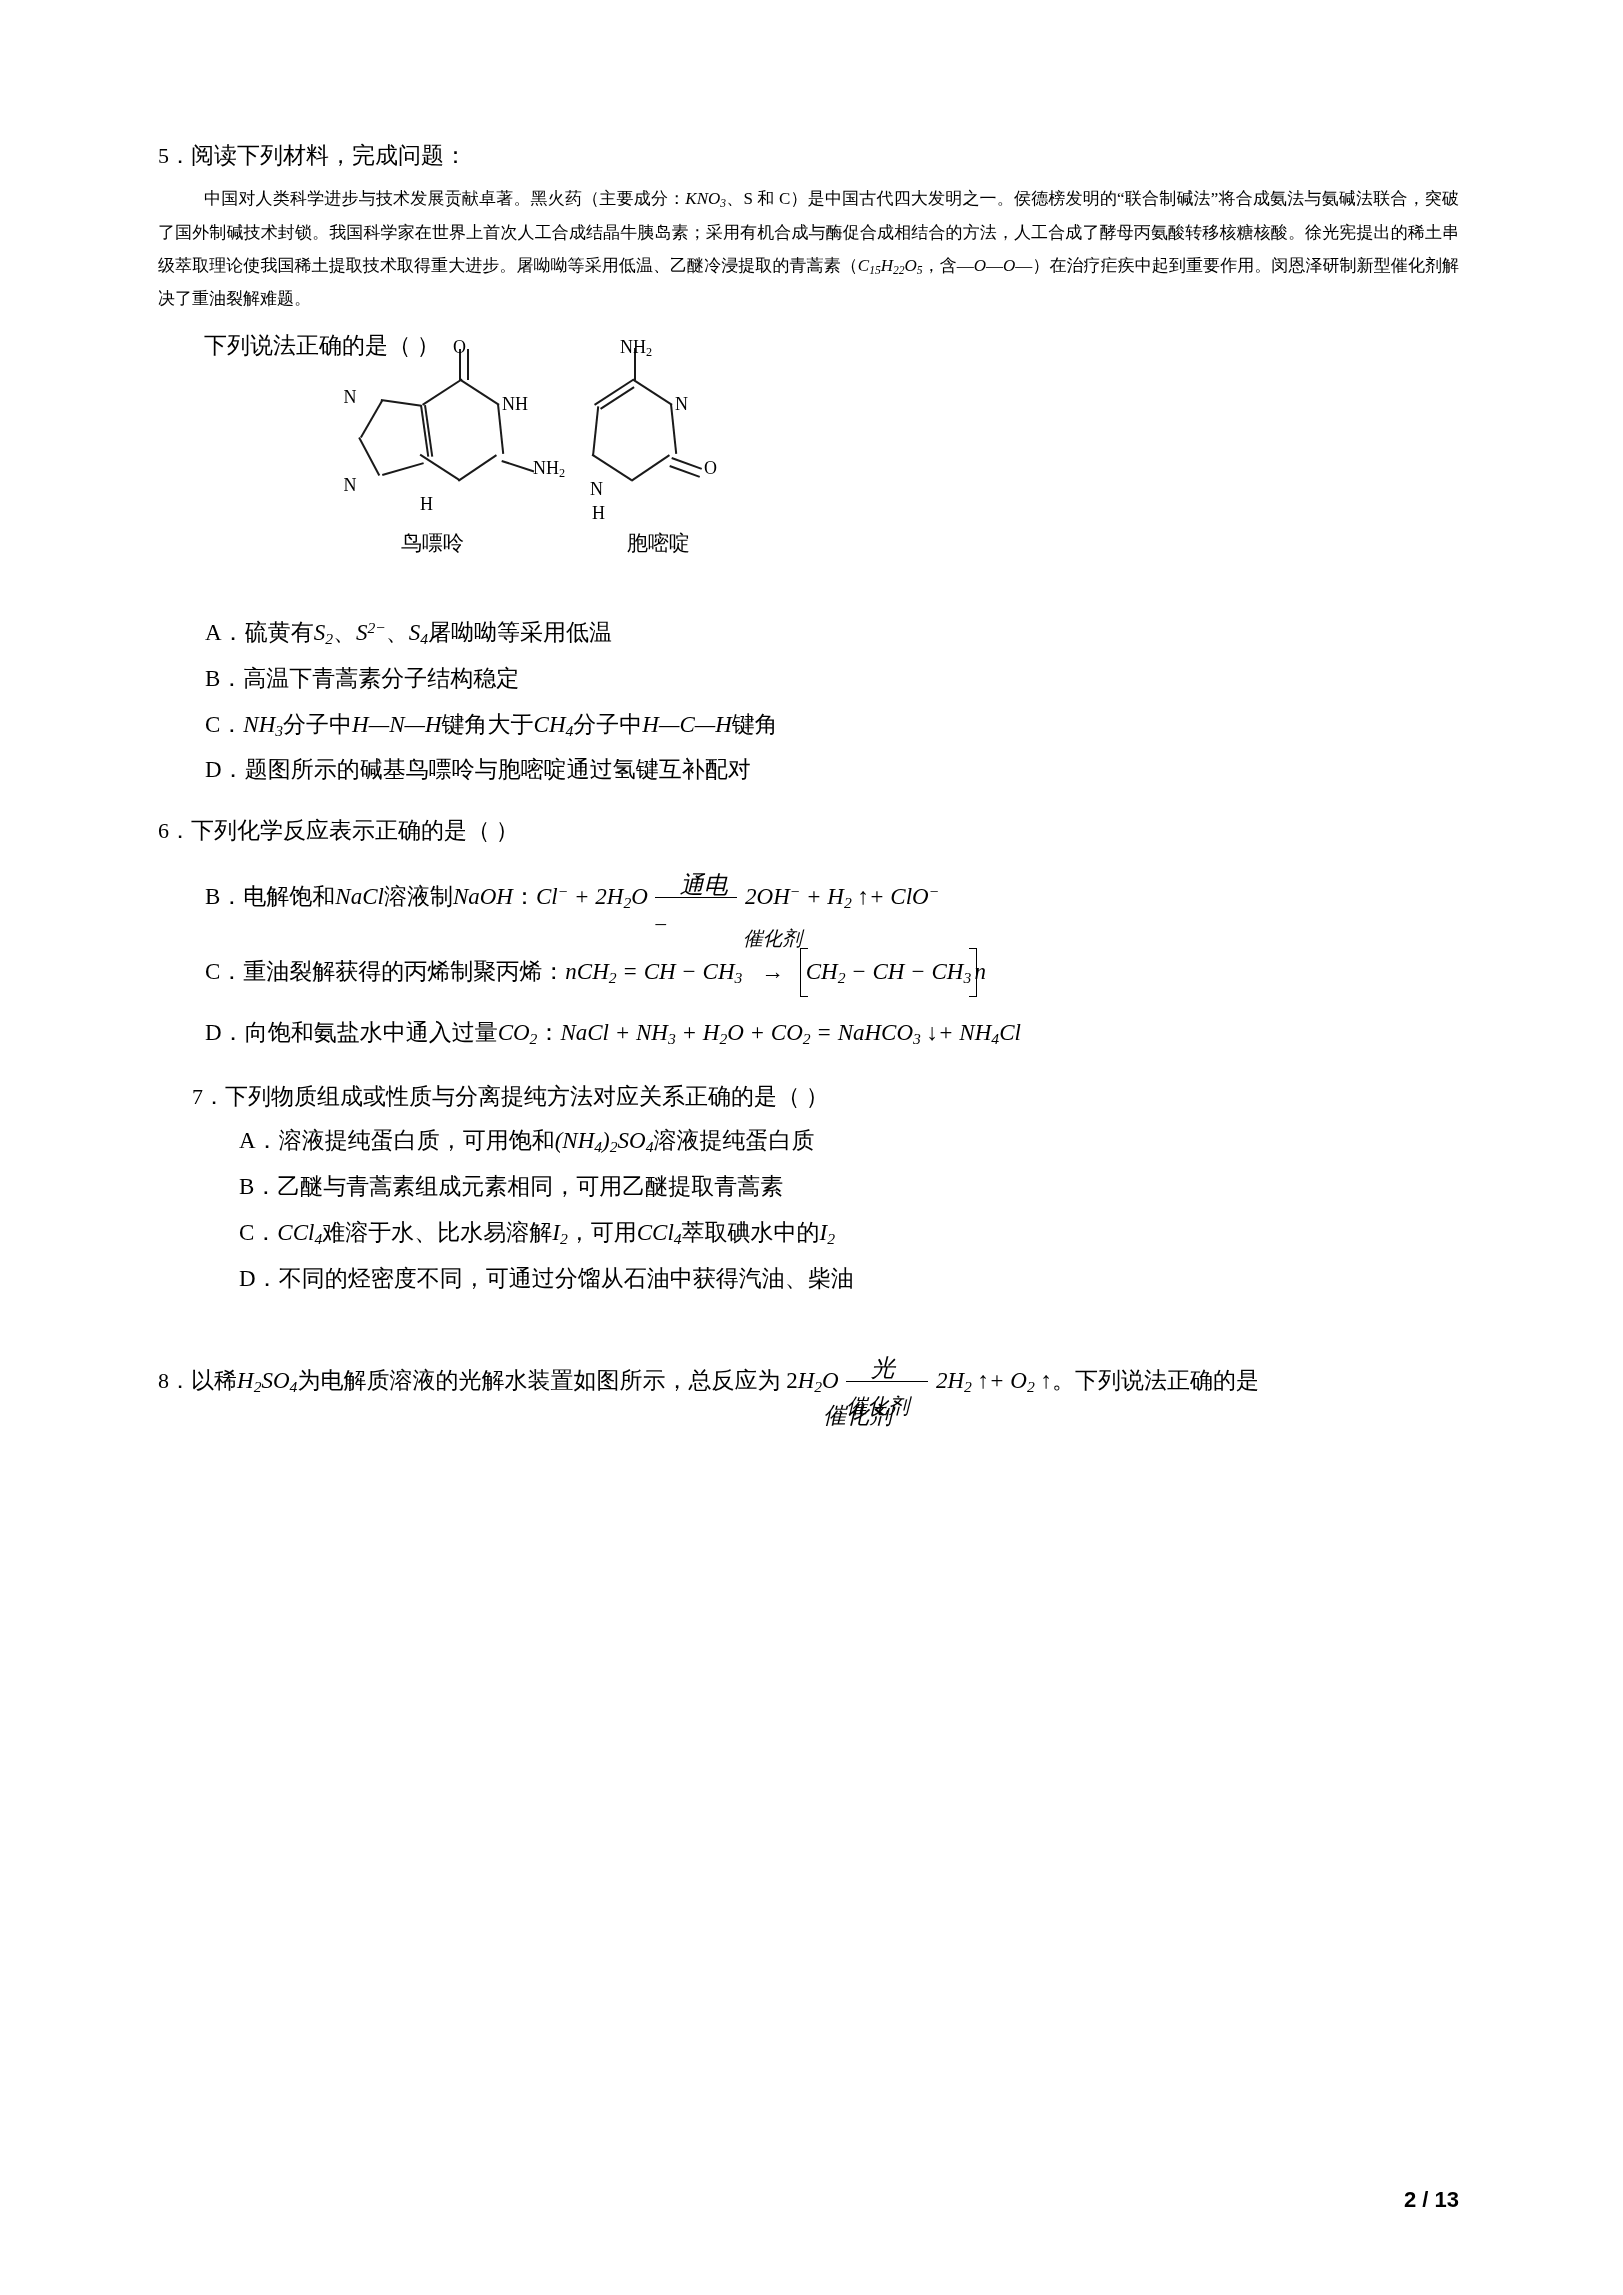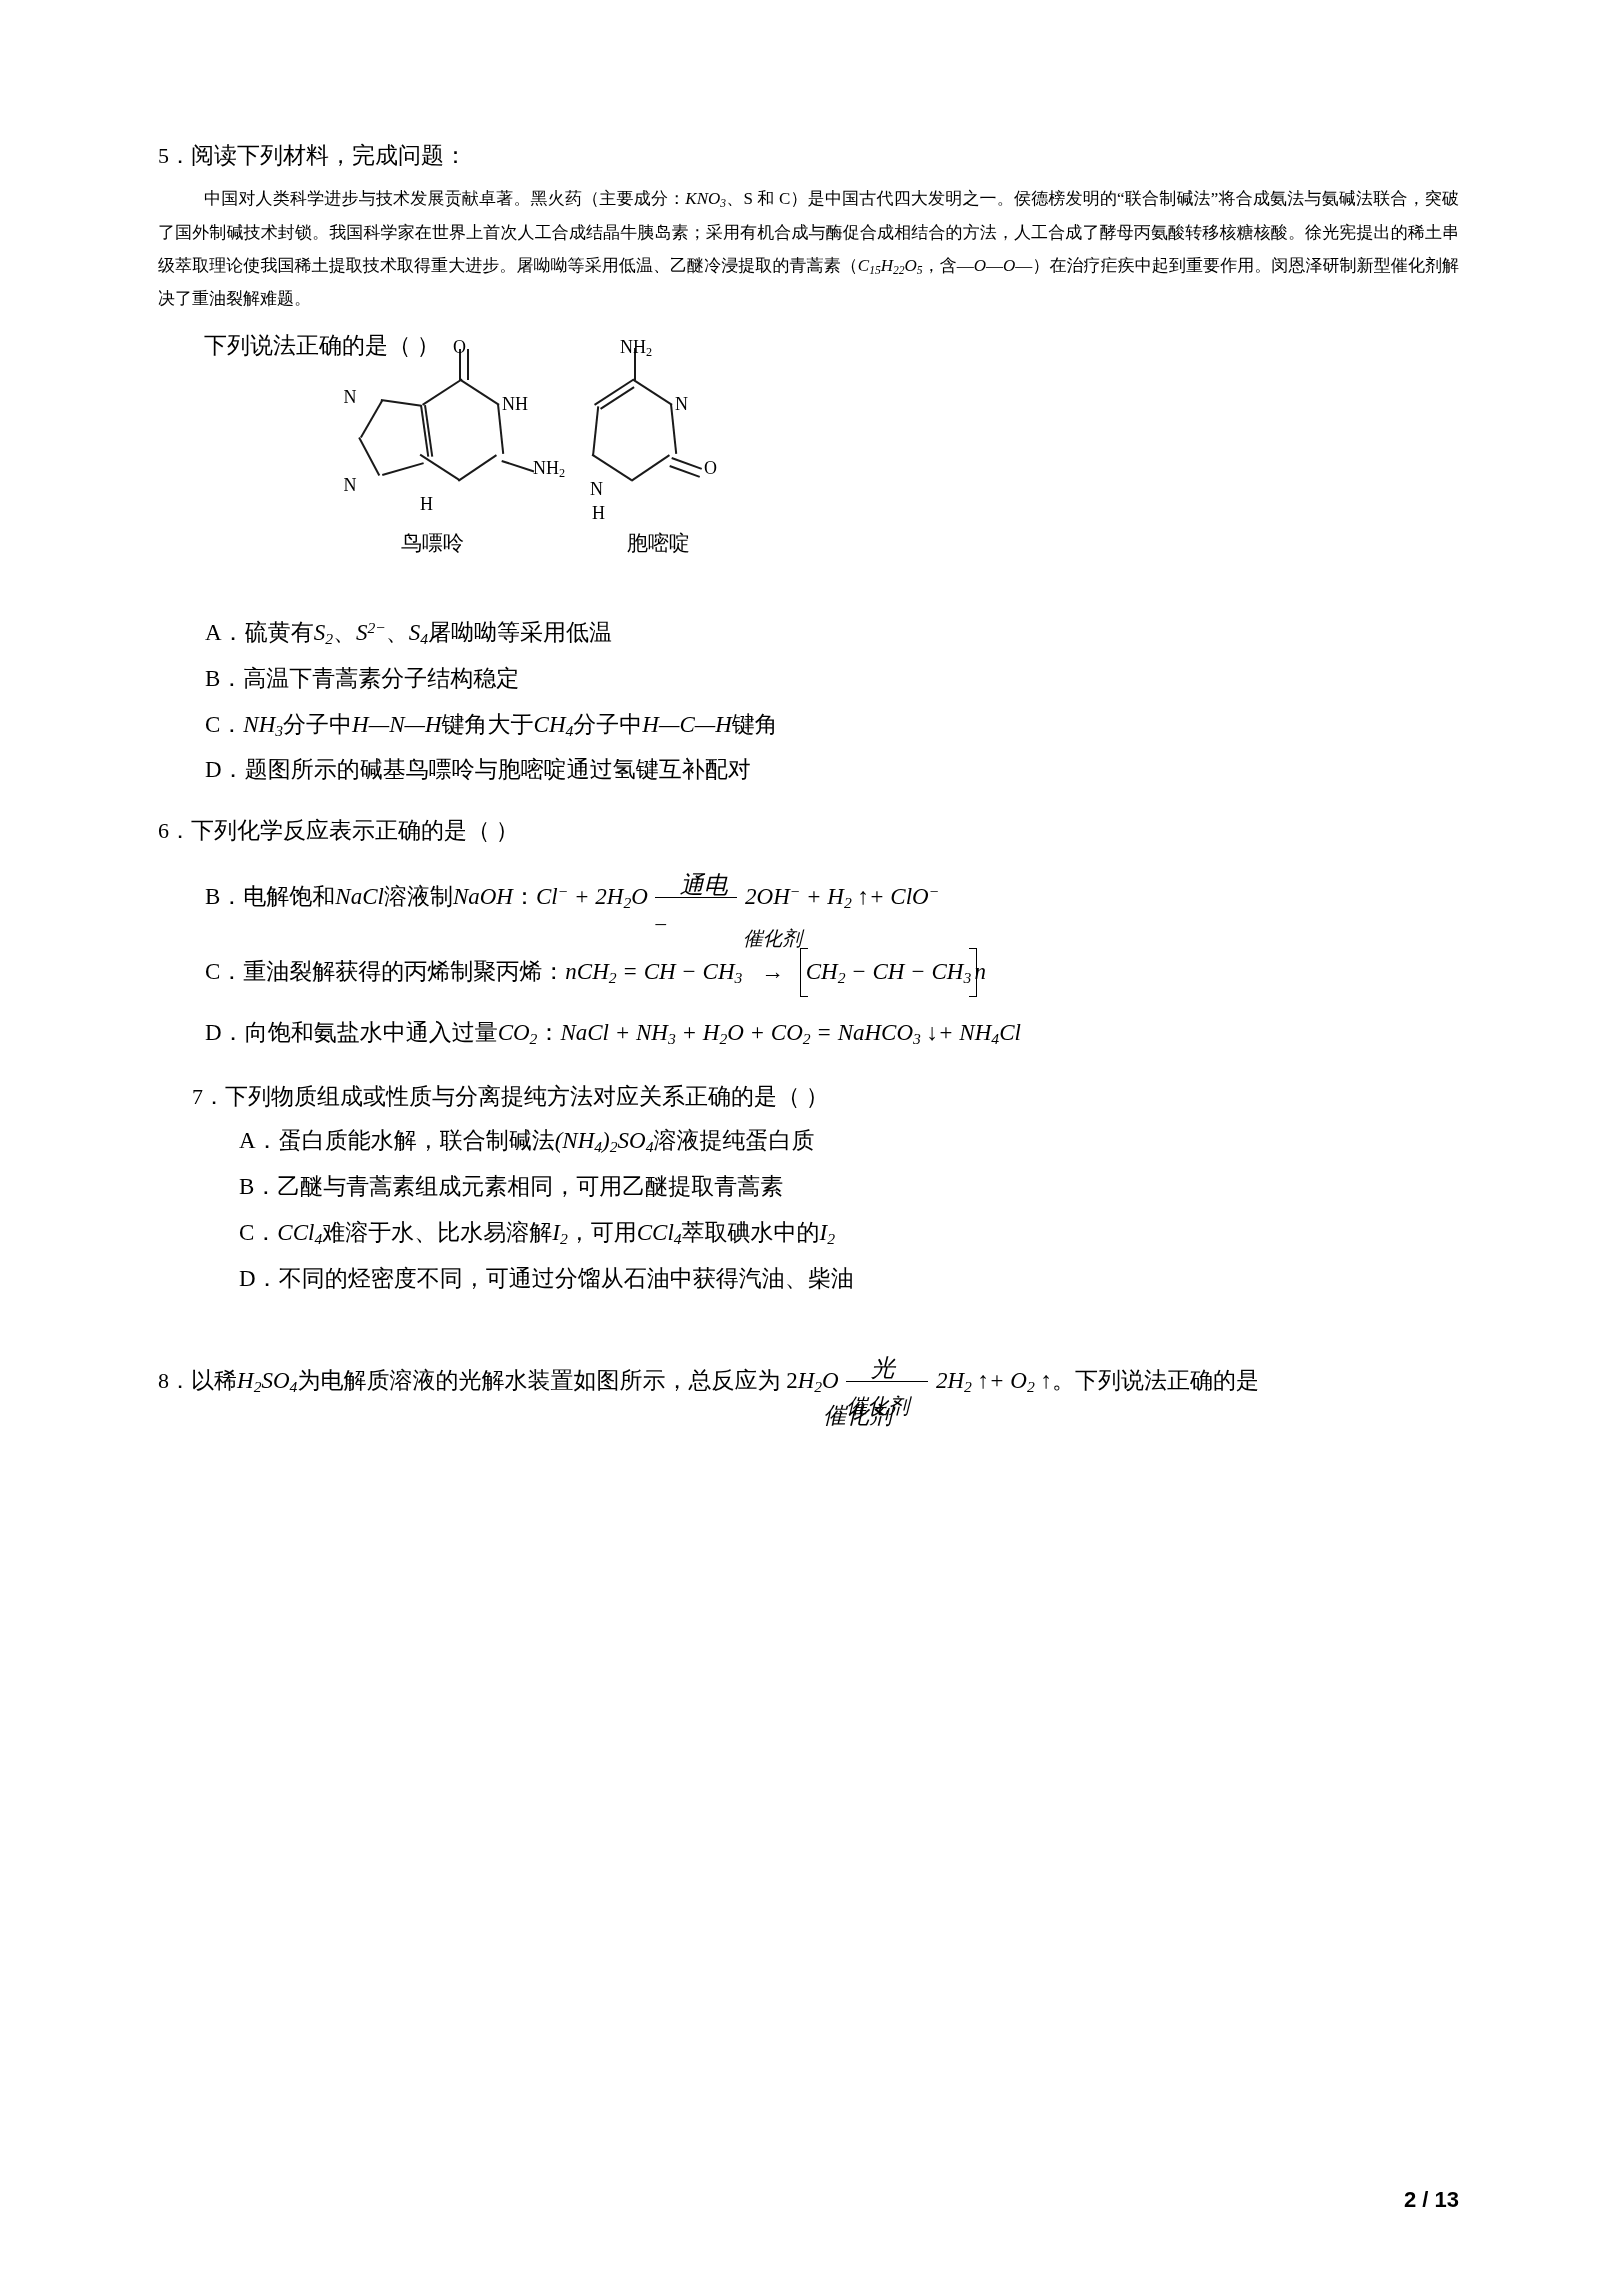--- a/index.html
+++ b/index.html
@@ -276,21 +276,21 @@
     </div>
   </div>
 
   <div class="q" style="margin-top:22px;margin-left:34px;">
 
     <div class="qline">
       <span class="qnum">7．</span><span>下列物质组成或性质与分离提纯方法对应关系正确的是（        ）</span>
     </div>
 
     <div class="opt">
-      <span class="opt-label">A．</span><span>蛋白质能水解，联合制碱法</span><i>(NH<sub>4</sub>)<sub>2</sub>SO<sub>4</sub></i><span>溶液提纯蛋白质</span>
+      <span class="opt-label">A．</span><span>溶液提纯蛋白质，可用饱和</span><i>(NH<sub>4</sub>)<sub>2</sub>SO<sub>4</sub></i><span>溶液提纯蛋白质</span>
     </div>
 
     <div class="opt">
       <span class="opt-label">B．</span><span>乙醚与青蒿素组成元素相同，可用乙醚提取青蒿素</span>
     </div>
 
     <div class="opt">
       <span class="opt-label">C．</span><i>CCl<sub>4</sub></i><span>难溶于水、比水易溶解</span><i>I<sub>2</sub></i><span>，可用</span><i>CCl<sub>4</sub></i><span>萃取碘水中的</span><i>I<sub>2</sub></i>
     </div>
 

